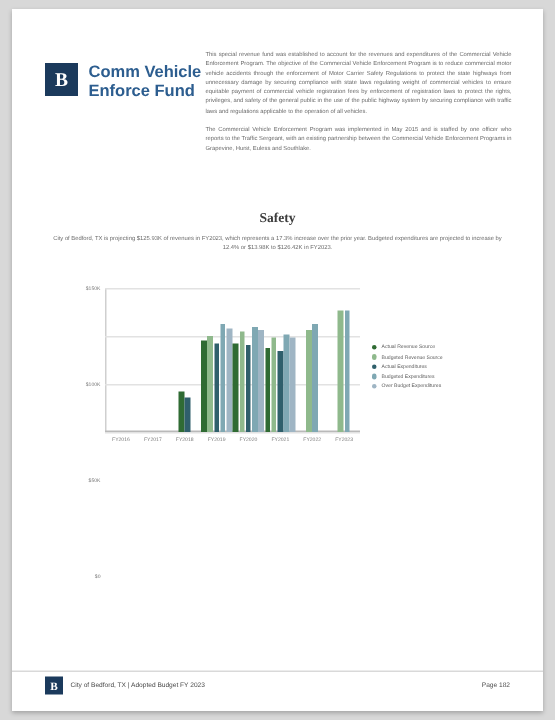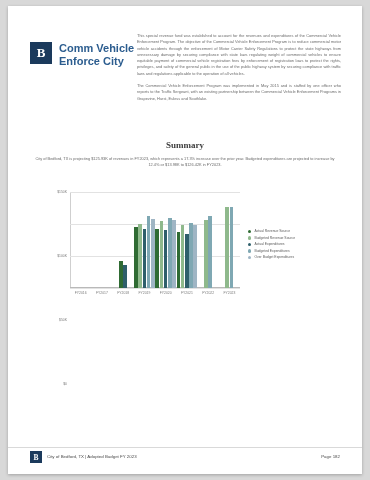--- a/index.html
+++ b/index.html
@@ -235,30 +235,30 @@
   }
 </style>
 </head>
 <body>
 
 <div class="page">
 
   <div class="header">
     <div class="logo-block">
       <div class="logo-mark">B</div>
-      <div class="logo-title">Comm Vehicle Enforce City</div>
+      <div class="logo-title">Comm Vehicle Enforce Fund</div>
     </div>
   </div>
 
   <div class="copy">
     <p>This special revenue fund was established to account for the revenues and expenditures of the Commercial Vehicle Enforcement Program. The objective of the Commercial Vehicle Enforcement Program is to reduce commercial motor vehicle accidents through the enforcement of Motor Carrier Safety Regulations to protect the state highways from unnecessary damage by securing compliance with state laws regulating weight of commercial vehicles to ensure equitable payment of commercial vehicle registration fees by enforcement of registration laws to protect the rights, privileges, and safety of the general public in the use of the public highway system by securing compliance with traffic laws and regulations applicable to the operation of all vehicles.</p>
     <p>The Commercial Vehicle Enforcement Program was implemented in May 2015 and is staffed by one officer who reports to the Traffic Sergeant, with an existing partnership between the Commercial Vehicle Enforcement Programs in Grapevine, Hurst, Euless and Southlake.</p>
   </div>
 
-  <div class="summary-title">Summary</div>
+  <div class="summary-title">Safety</div>
   <div class="summary-text">City of Bedford, TX is projecting $125.93K of revenues in FY2023, which represents a 17.3% increase over the prior year. Budgeted expenditures are projected to increase by 12.4% or $13.98K to $126.42K in FY2023.</div>
 
   <div class="chart-area">
     <div class="plot" id="plot">
       <div class="axis-y"></div>
       <div class="axis-x"></div>
     <div class="gridline" style="top: 96px;">
           <div class="ytick" style="top: 96px;">$0</div>
         </div>
         <div class="gridline" style="top: 64px;">

